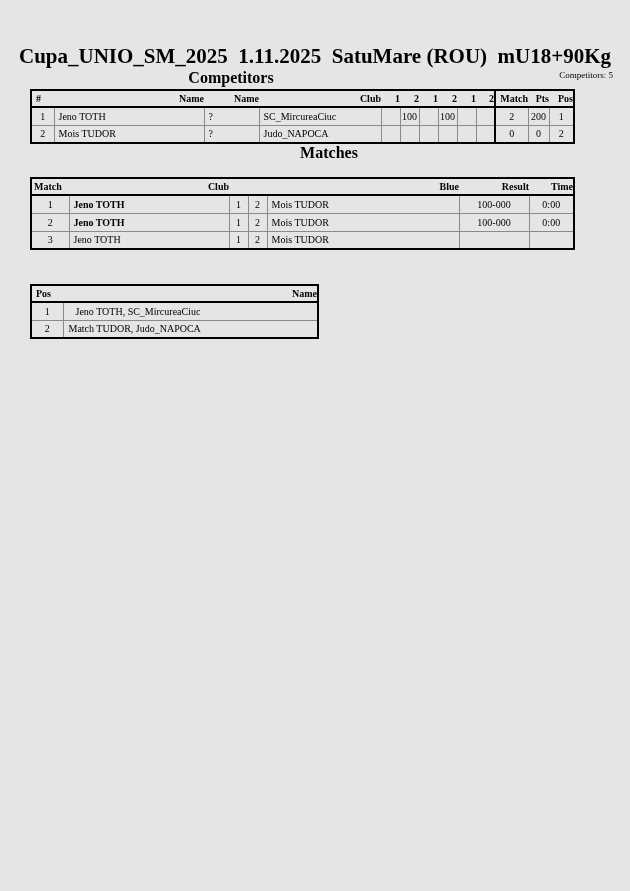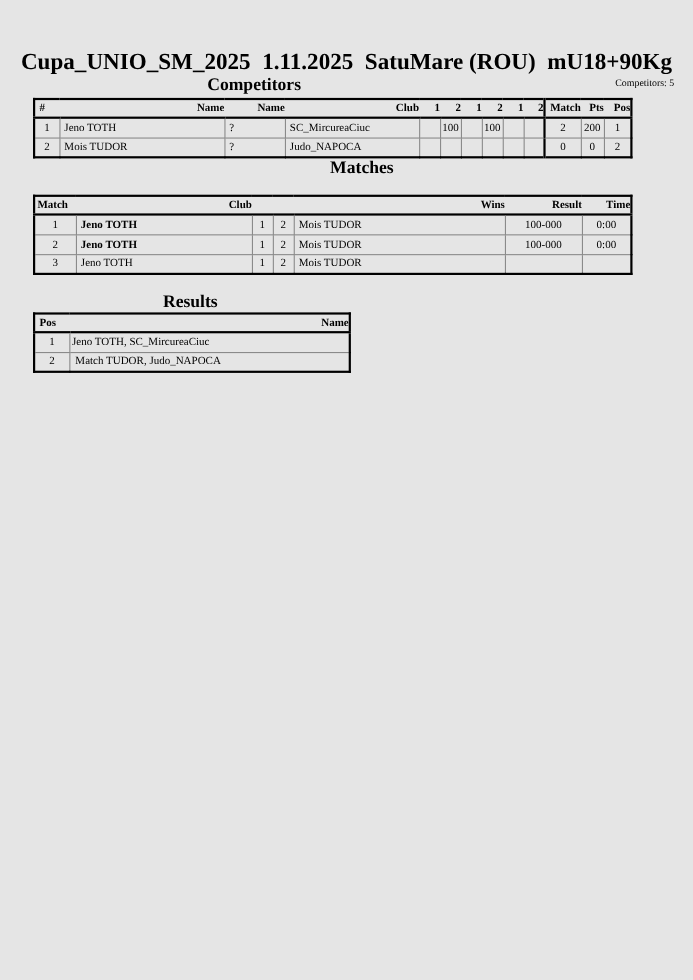--- a/index.html
+++ b/index.html
@@ -129,21 +129,21 @@
       <col style="width:192px">
         <col style="width:70px">
         <col style="width:45px">
     </colgroup>
     <thead>
       <tr>
         <th class="al" style="padding-left:2px">Match</th>
         <th>Club</th>
         <th></th>
         <th></th>
-        <th>Wins</th>
+        <th>Blue</th>
         <th>Result</th>
         <th>Time</th>
       </tr>
     </thead>
     <tbody>
       <tr>
         <td class="ac">1</td>
         <td class="al bold">Jeno TOTH</td>
         <td class="ac">1</td>
         <td class="ac">2</td>
@@ -165,37 +165,36 @@
         <td class="al">Jeno TOTH</td>
         <td class="ac">1</td>
         <td class="ac">2</td>
         <td class="al">Mois TUDOR</td>
         <td class="ac"></td>
         <td class="ac"></td>
       </tr>
     </tbody>
   </table>
 
-  <div class="sec-heading" id="result-heading">Results</div>
 
   <table id="result-table">
     <colgroup>
       <col style="width:32px">
         <col style="width:255px">
     </colgroup>
     <thead>
       <tr>
         <th class="al">Pos</th>
         <th>Name</th>
       </tr>
     </thead>
     <tbody>
       <tr>
         <td class="ac">1</td>
-        <td class="al" style="padding-left:2px">Jeno TOTH, SC_MircureaCiuc</td>
+        <td class="al" style="padding-left:12px">Jeno TOTH, SC_MircureaCiuc</td>
       </tr>
       <tr>
         <td class="ac">2</td>
         <td class="al" style="padding-left:5px">Match TUDOR, Judo_NAPOCA</td>
       </tr>
     </tbody>
   </table>
 
 </div>
 

